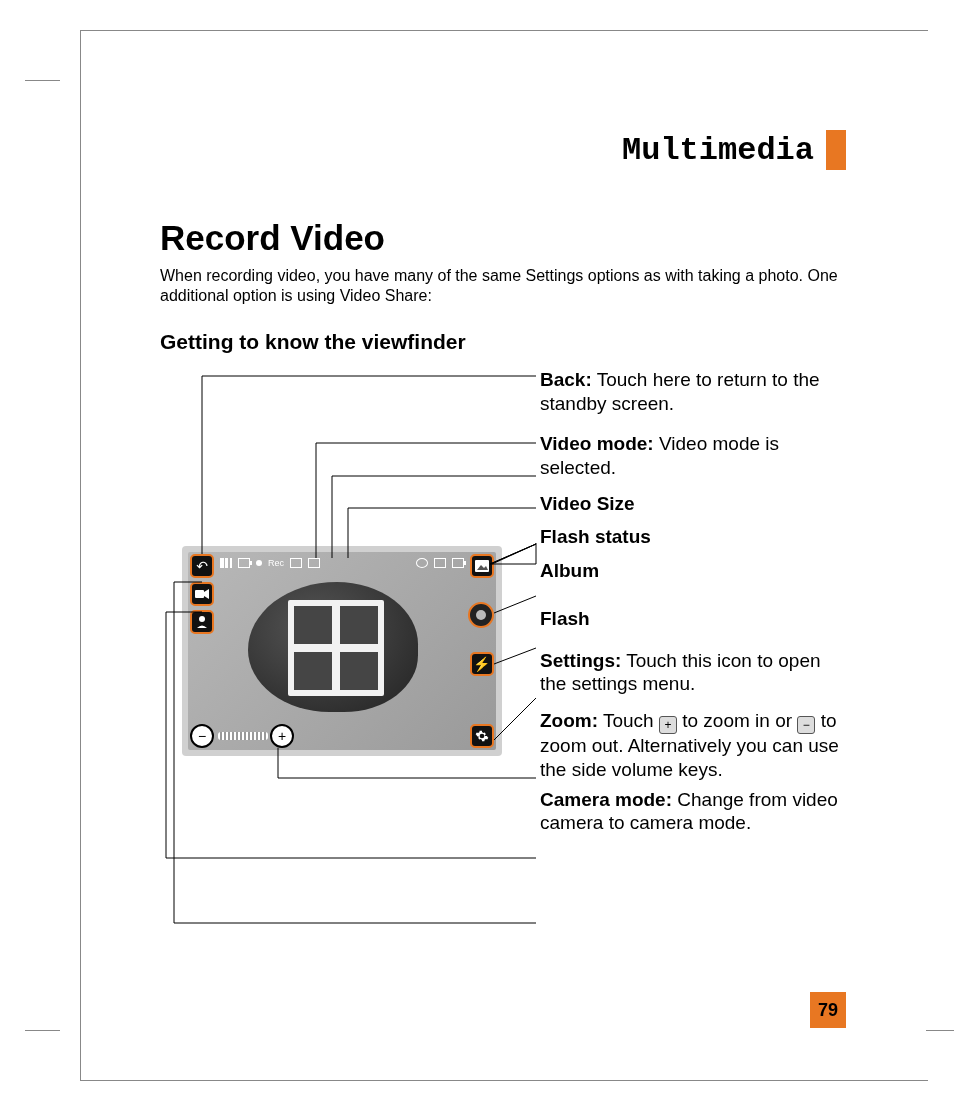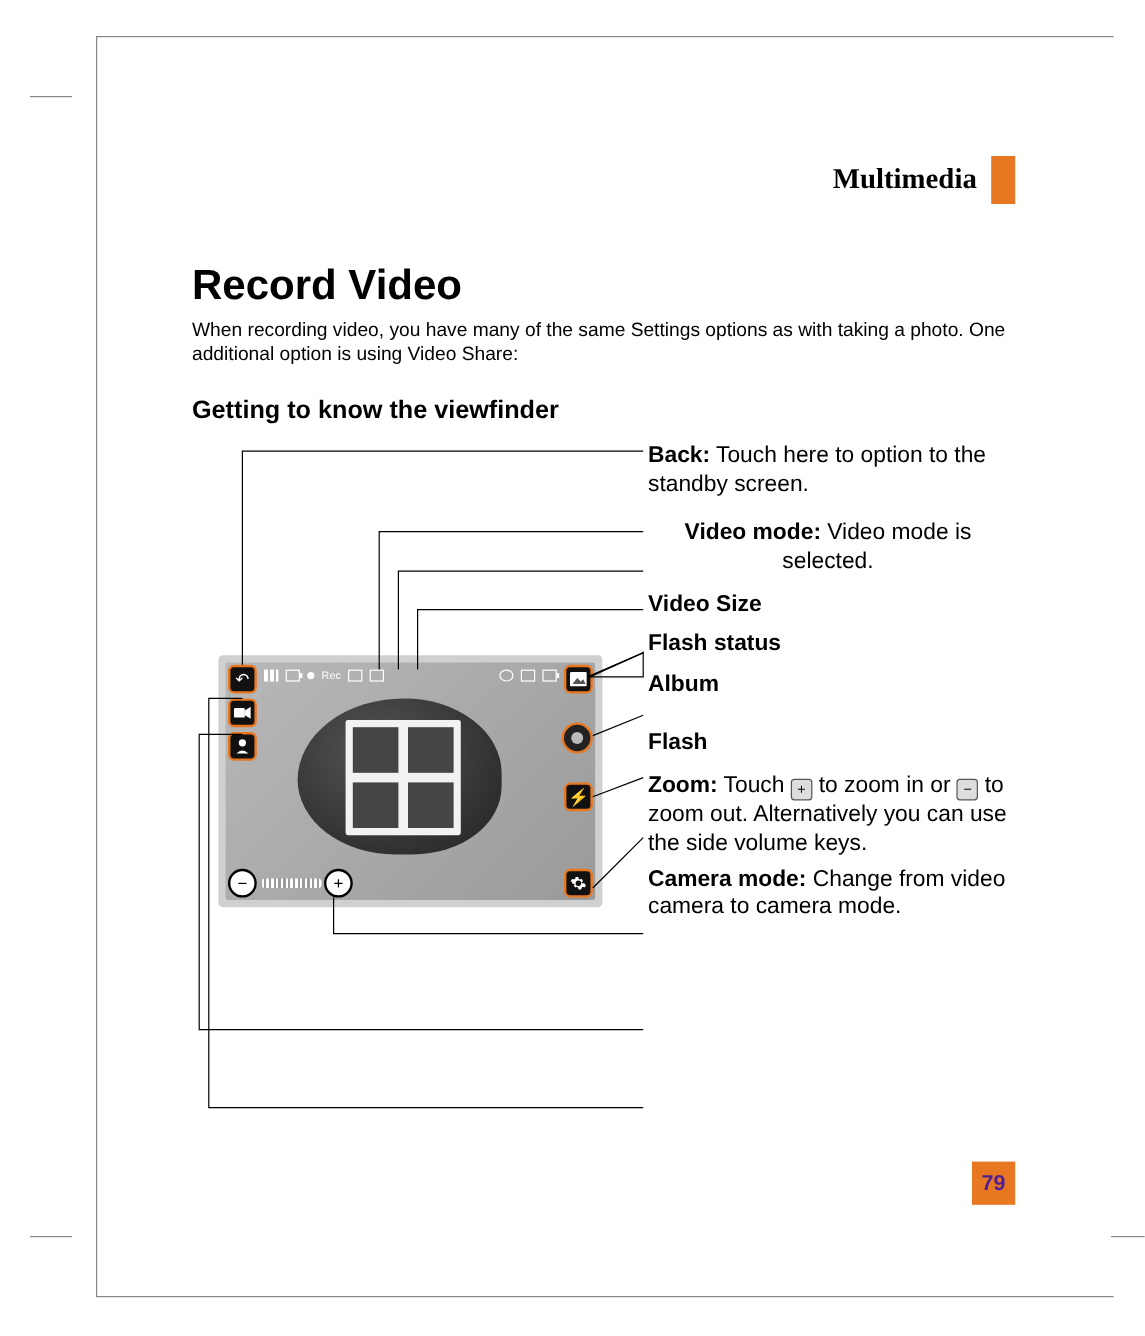--- a/index.html
+++ b/index.html
@@ -21,24 +21,24 @@
 
   .header {
     position: absolute;
     top: 130px;
     right: 108px;
     display: flex;
     align-items: center;
     gap: 12px;
   }
   .header-title {
-    font-family: Liberation Serif, serif;
+    font-family: Liberation Mono, monospace;
     font-stretch: condensed;
     font-weight: bold;
-    font-size: 24px;
+    font-size: 32px;
   }
   .header-tab {
     width: 20px;
     height: 40px;
     background: #e87722;
   }
 
   .content {
     position: absolute;
     top: 218px;
@@ -200,25 +200,25 @@
     width: 400px;
     height: 620px;
     overflow: visible;
   }
   svg.leads line { stroke: #000; stroke-width: 1; }
   svg.leads polyline { stroke:#000; stroke-width:1; fill:none;}
 
   .page-num {
     position: absolute;
     right: 108px;
-    top: 968px;
+    top: 992px;
     width: 36px;
     height: 36px;
     background: #e87722;
-    color: #4c1d95;
+    color: #000000;
     font-family: "Arial Narrow", Arial, sans-serif;
     font-stretch: condensed;
     font-weight: bold;
     font-size: 18px;
     display: flex;
     align-items: center;
     justify-content: center;
   }
 </style>
 </head>
@@ -321,36 +321,39 @@
 
       <line x1="334" y1="296" x2="376" y2="280"></line>
 
       <line x1="334" y1="372" x2="376" y2="330"></line>
 
       <polyline points="118,380 118,410 376,410"></polyline>
     </svg>
 
     <div class="callouts">
       <div class="callout" style="min-height:52px;">
-        <b>Back:</b><span> Touch here to option to the standby screen.</span>
-      </div>
-      <div class="callout" style="margin-top:6px;text-align:center;">
+        <b>Back:</b><span> Touch here to return to the standby screen.</span>
+      </div>
+      <div class="callout" style="margin-top:6px;">
         <b>Video mode:</b><span> Video mode is selected.</span>
       </div>
       <div class="callout" style="margin-top:6px;">
         <b>Video Size</b>
       </div>
       <div class="callout" style="margin-top:4px;">
         <b>Flash status</b>
       </div>
       <div class="callout" style="margin-top:4px;">
         <b>Album</b>
       </div>
       <div class="callout" style="margin-top:18px;">
         <b>Flash</b>
+      </div>
+      <div class="callout" style="margin-top:12px; min-height:48px;">
+        <b>Settings:</b><span> Touch this icon to open the settings menu.</span>
       </div>
       <div class="callout" style="margin-top:6px; min-height:72px;">
         <b>Zoom:</b><span> Touch </span><span class="inline-ico">+</span><span> to zoom in or </span><span class="inline-ico">−</span><span> to zoom out. Alternatively you can use the side volume keys.</span>
       </div>
       <div class="callout">
         <b>Camera mode:</b><span> Change from video camera to camera mode.</span>
       </div>
     </div>
 
   </div>

